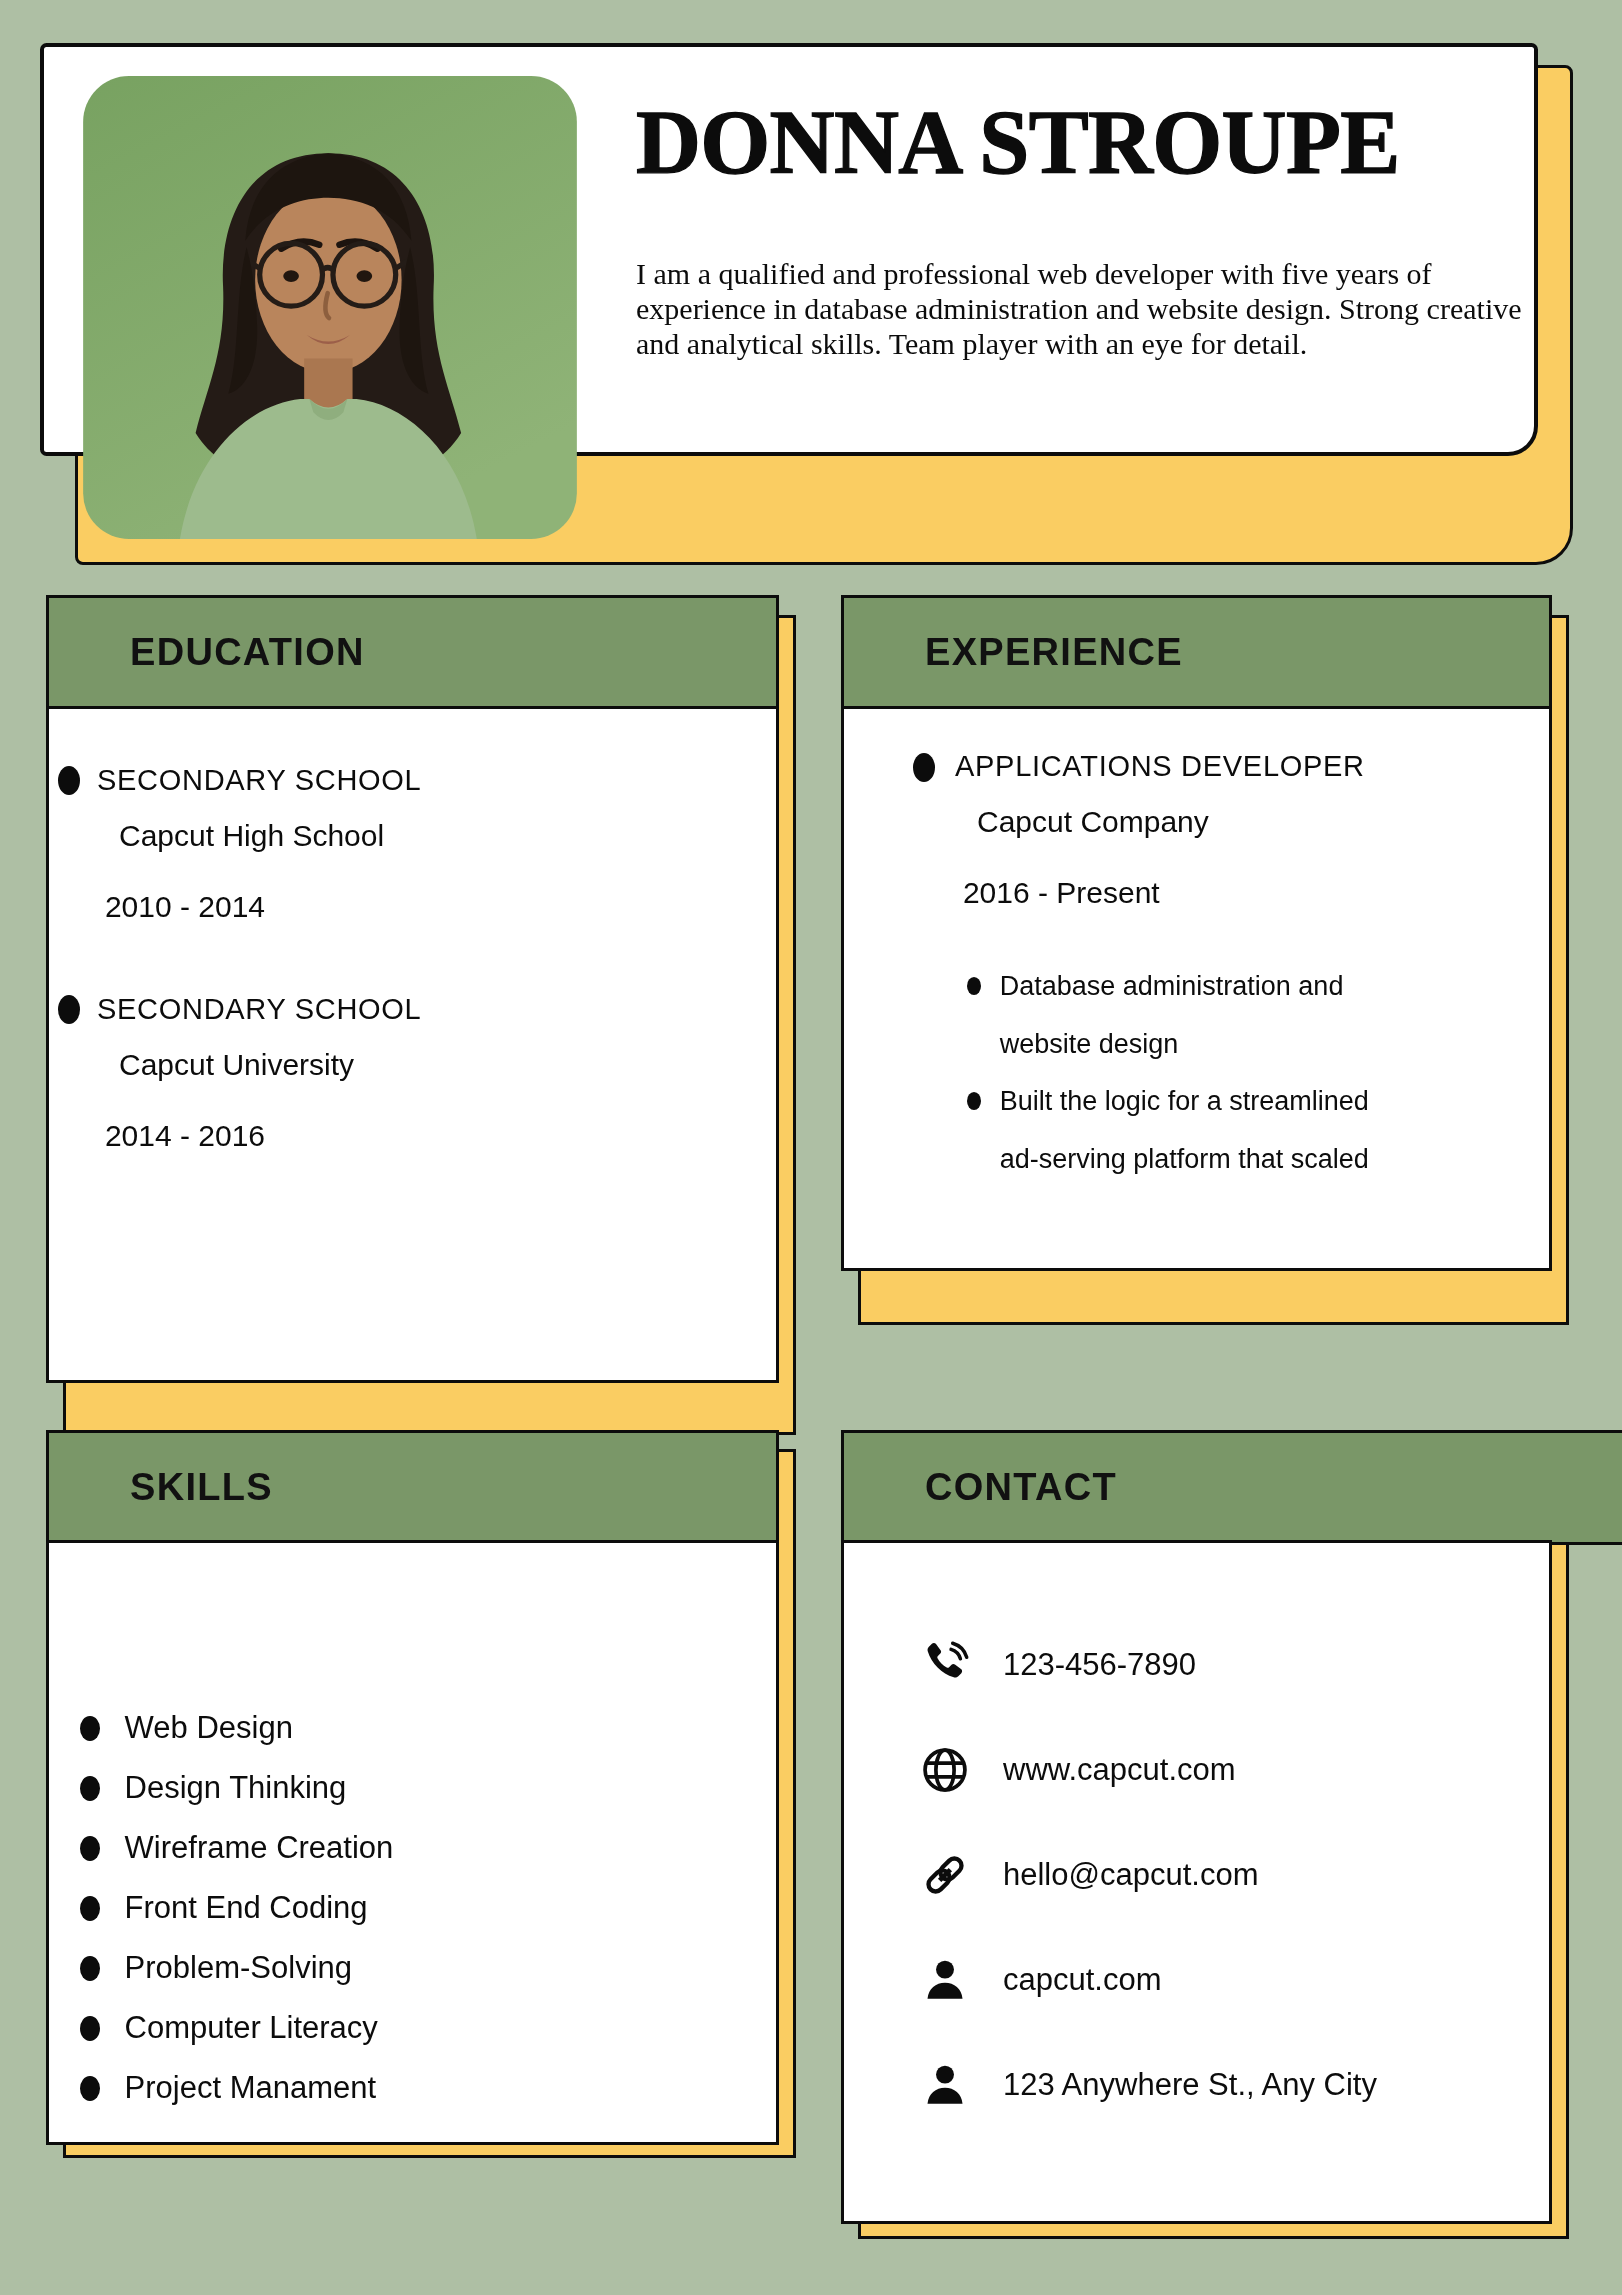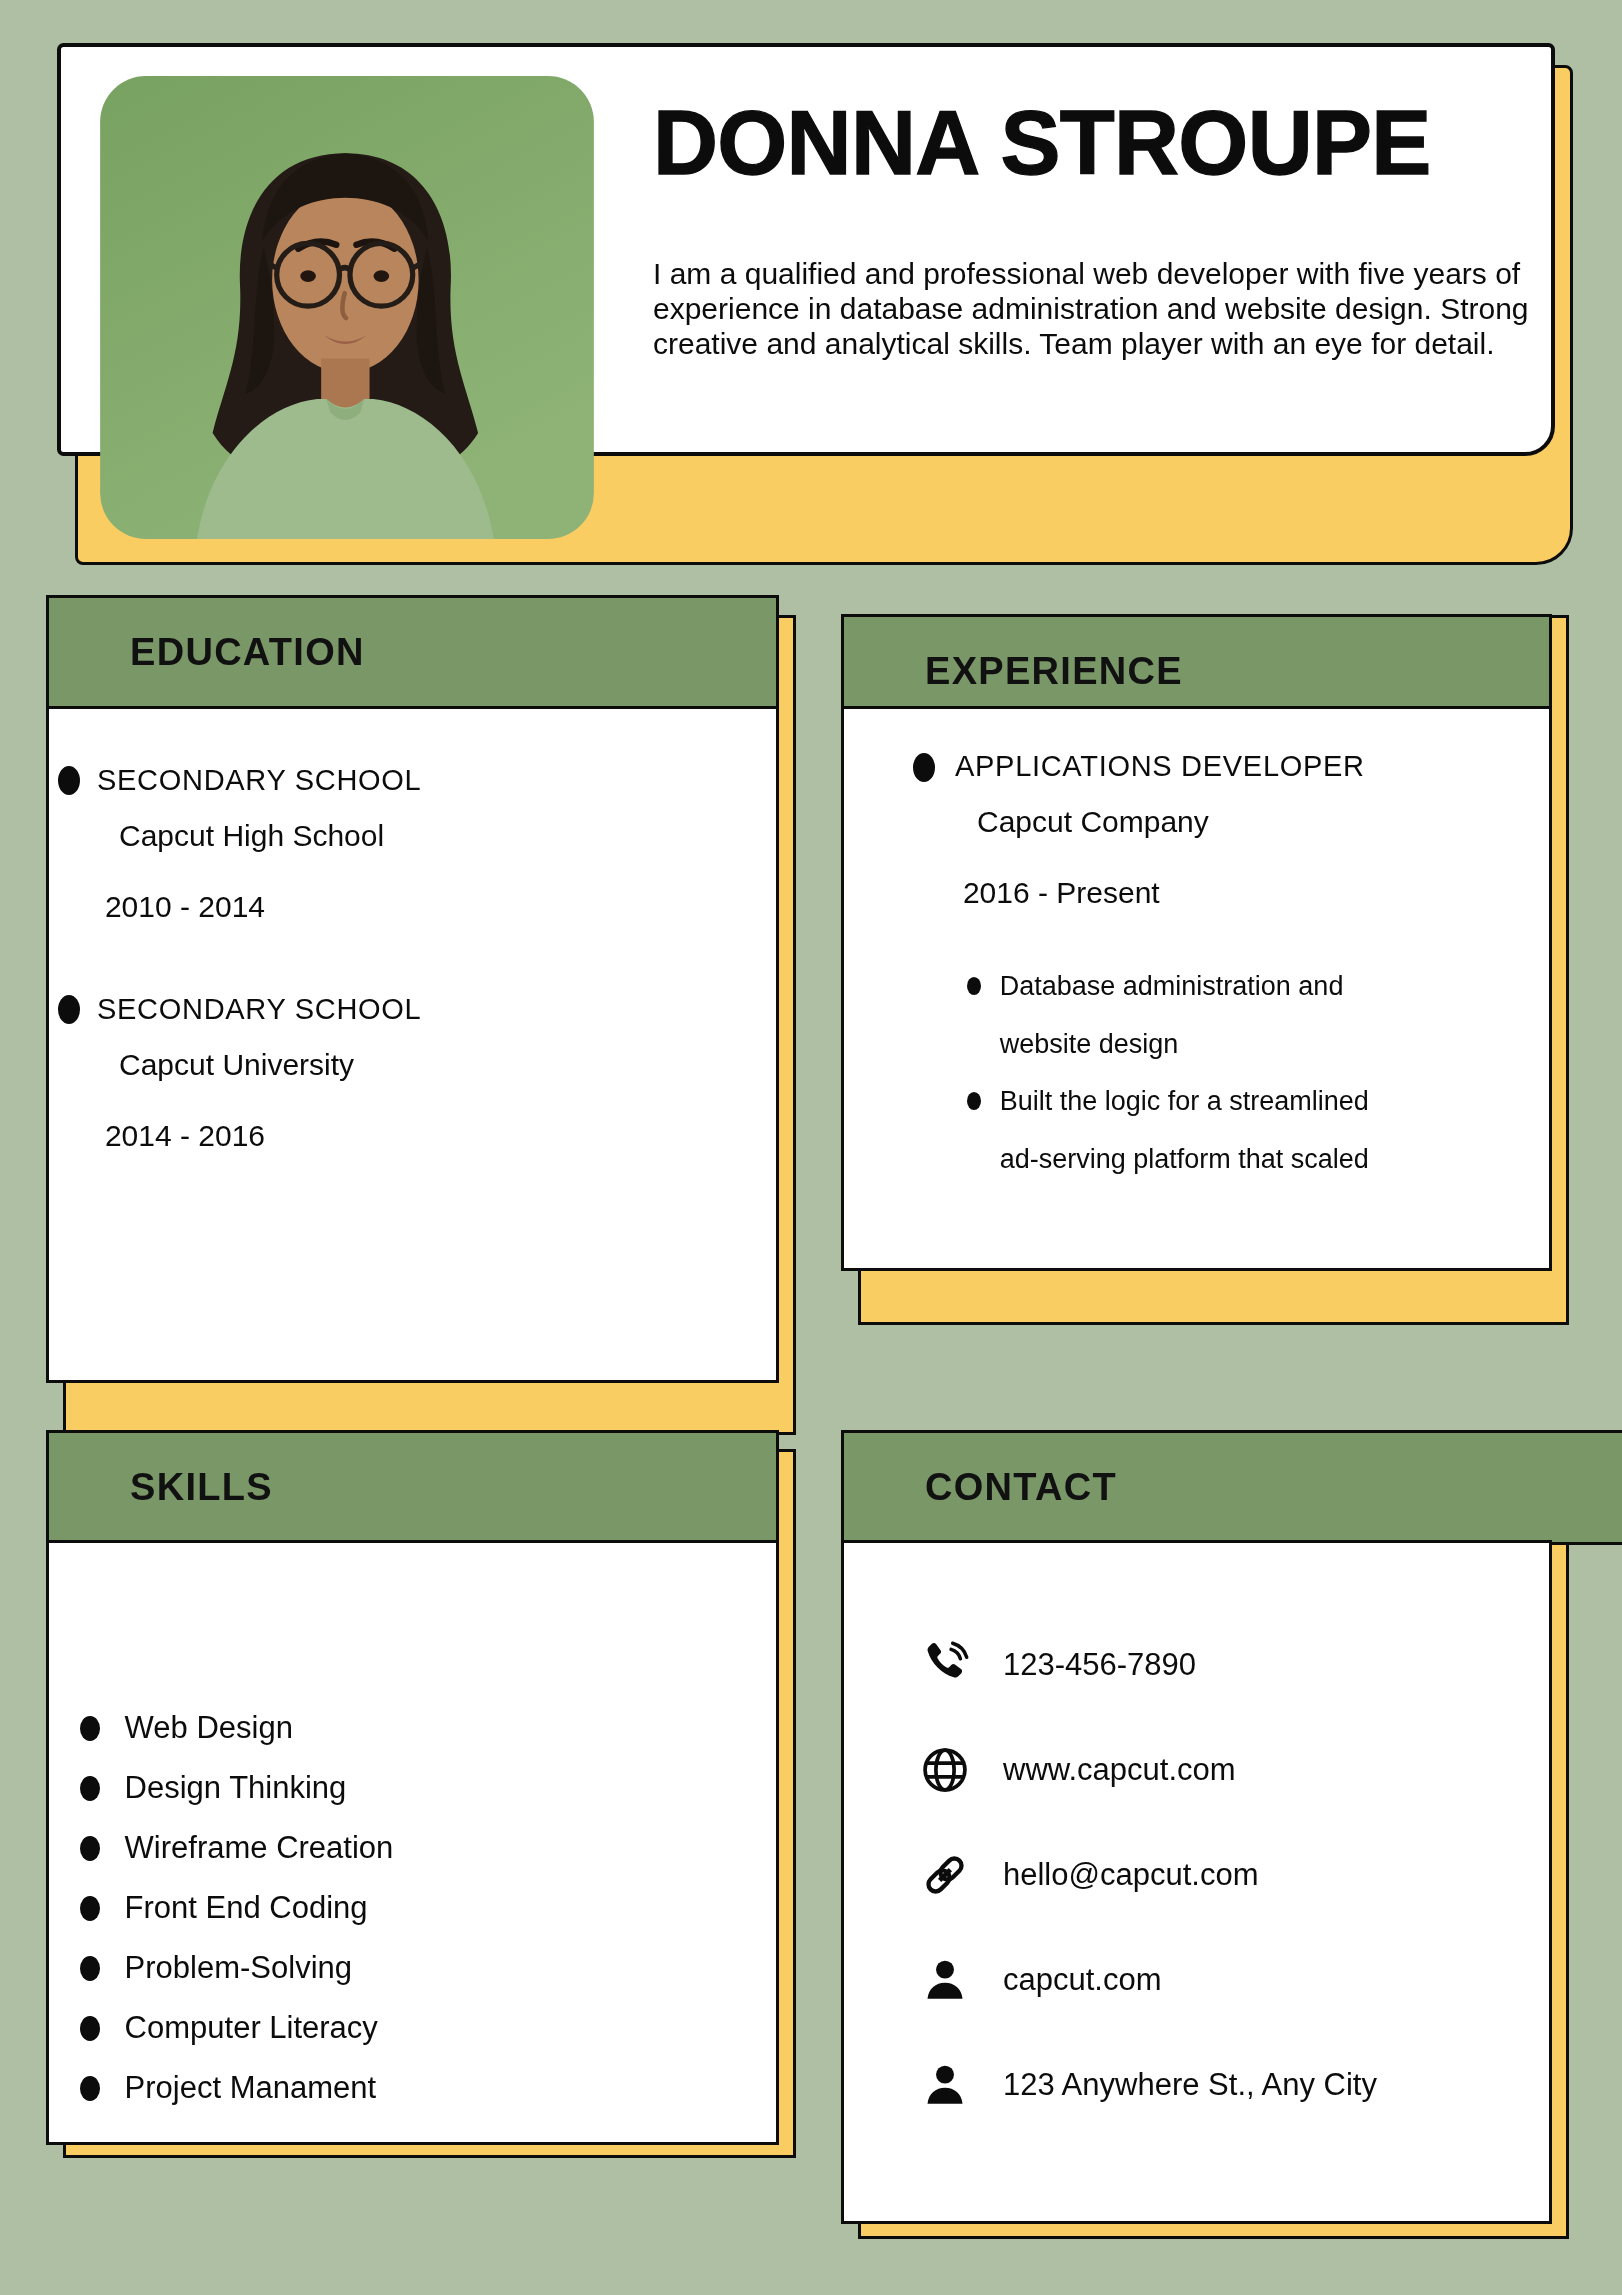--- a/index.html
+++ b/index.html
@@ -12,34 +12,34 @@
   .abs{position:absolute;box-sizing:border-box;}
   .shadow{background:#FACD62;border:3.9px solid #0C0C0C;}
   .panel{background:#FFFFFF;border:3.9px solid #0C0C0C;}
   .sec-head{
     background:#7A9768;border:3.9px solid #0C0C0C;
     display:flex;align-items:center;padding-left:81px;
     font-size:38px;font-weight:600;letter-spacing:1.3px;color:#111;
   }
   
   #top-shadow{left:75px;top:65px;width:1498px;height:500px;border-radius:7.9px 7.9px 37px 7.9px;}
-  #top-card{left:57px;top:43px;width:1498px;height:413px;border:4.6px solid #0C0C0C;border-radius:6.5px 6.5px 30px 6.5px;}
+  #top-card{left:40px;top:43px;width:1498px;height:413px;border:4.6px solid #0C0C0C;border-radius:6.5px 6.5px 30px 6.5px;font-family:Liberation Serif, serif;}
   #photo{left:39px;top:29px;width:494px;height:463px;}
   .name{
     left:592px;top:42px;font-size:90px;font-weight:bold;line-height:1.2;
     letter-spacing:-0.7px;white-space:nowrap;-webkit-text-stroke:1.3px #0C0C0C;
   }
   .job-title{left:592px;top:156px;font-size:50px;letter-spacing:0.7px;}
   .summary{left:592px;top:209px;width:910px;font-size:30px;line-height:1.17;margin:0;}
   
   #edu-shadow{left:63px;top:615px;width:733px;height:820px;}
   #edu-head{left:46px;top:595px;width:733px;height:115px;}
   #edu-panel{left:46px;top:706px;width:733px;height:677px;}
   #exp-shadow{left:858px;top:615px;width:711px;height:710px;}
-  #exp-head{left:841px;top:614px;width:711px;height:115px;}
+  #exp-head{left:841px;top:595px;width:711px;height:115px;}
   #exp-panel{left:841px;top:706px;width:711px;height:565px;}
   #skills-shadow{left:63px;top:1449px;width:733px;height:709px;}
   #skills-head{left:46px;top:1430px;width:733px;height:115px;}
   #skills-panel{left:46px;top:1540px;width:733px;height:605px;}
   #contact-shadow{left:858px;top:1449px;width:711px;height:790px;}
   #contact-head{left:841px;top:1430px;width:786px;height:115px;}
   #contact-panel{left:841px;top:1540px;width:711px;height:684px;}
   
   .dot-lg{width:22px;height:29px;background:#0C0C0C;border-radius:50%;}
   .dot-md{width:19.6px;height:25px;background:#0C0C0C;border-radius:50%;margin-right:25px;flex:none;}

